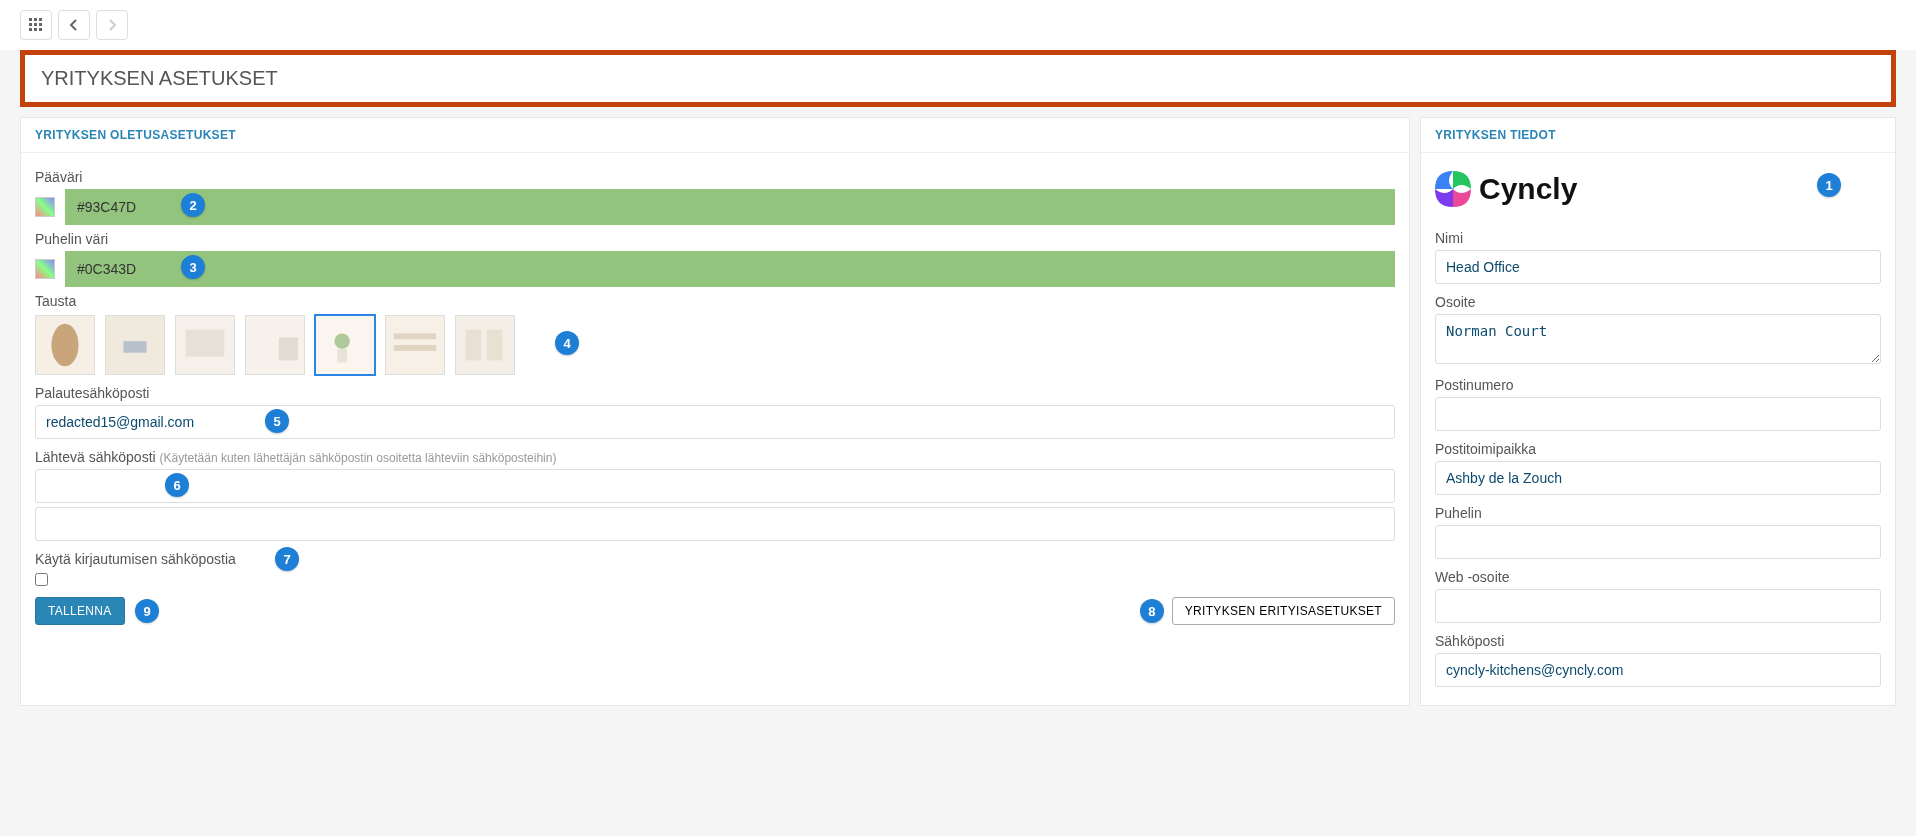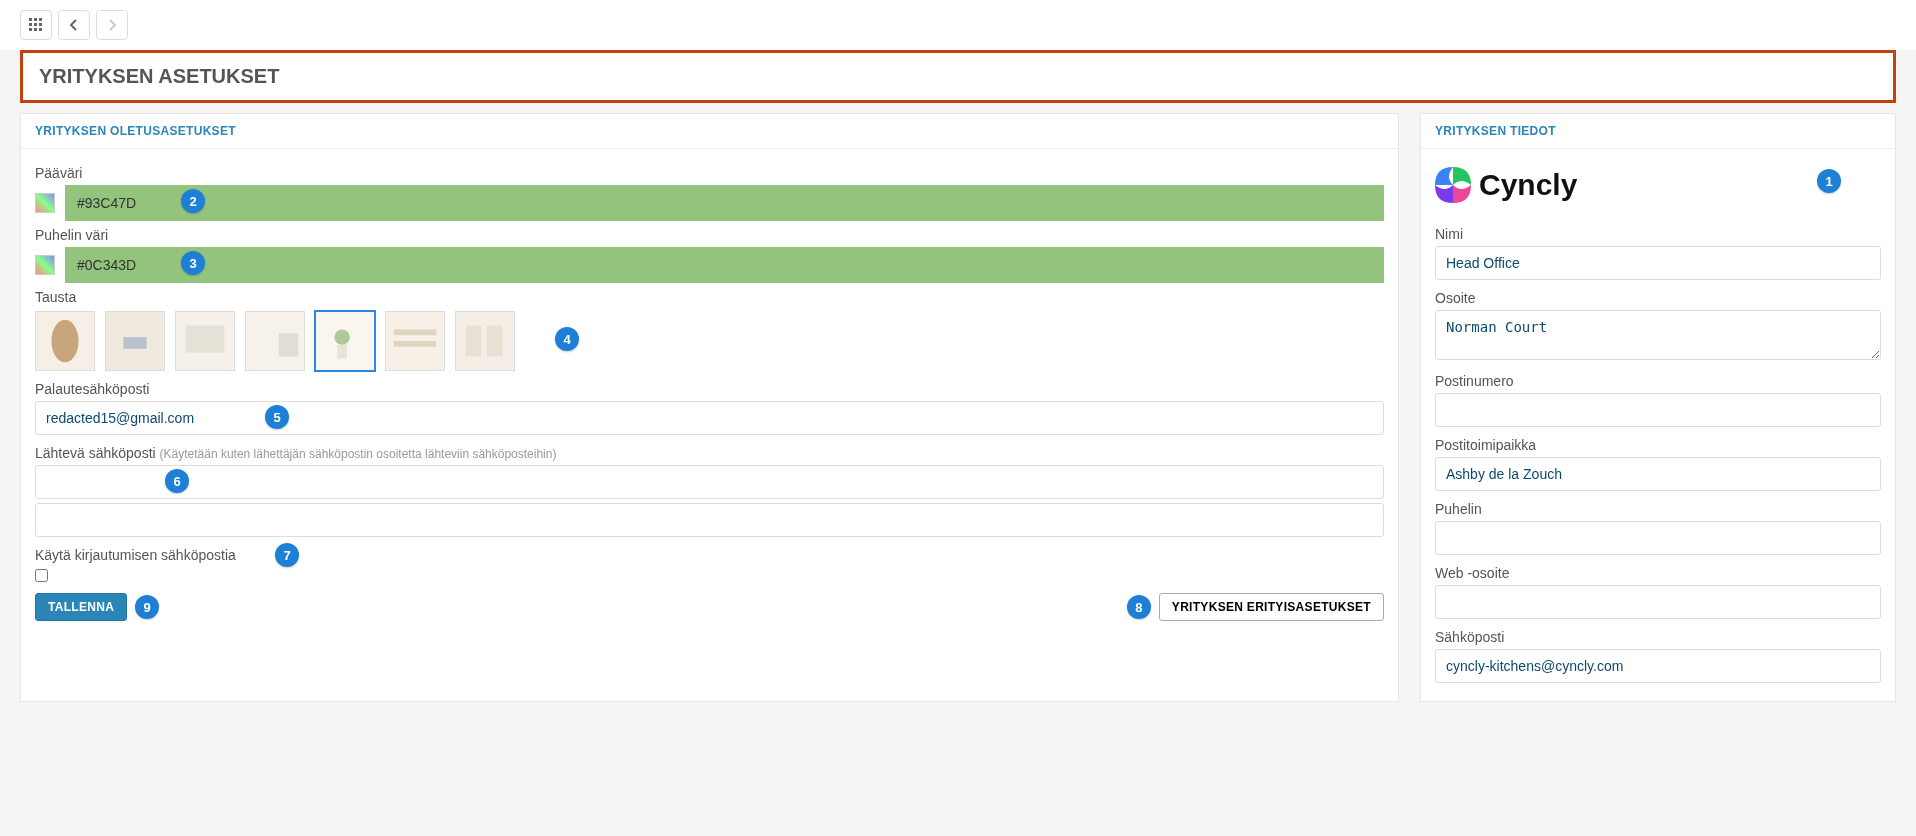--- a/index.html
+++ b/index.html
@@ -26,27 +26,27 @@
     justify-content: center;
     cursor: pointer;
     color: #666;
   }
   .tool-btn.disabled { color: #ccc; cursor: default; }
   .page-title {
     background: #fff;
     margin: 0 20px 10px 20px;
     padding: 12px 16px;
     font-size: 20px;
-    font-weight: 700;
+    font-weight: 400;
     color: #555;
-    border: 3px solid #c2410c;
+    border: 5px solid #c2410c;
   }
   .layout {
     display: flex;
-    gap: 21px;
+    gap: 10px;
     padding: 0 20px 20px 20px;
   }
   .panel {
     background: #fff;
     border: 1px solid #e7e7e7;
   }
   .panel-left { flex: 1; }
   .panel-right { width: 476px; }
   .panel-header {
     padding: 10px 14px;
@@ -111,21 +111,21 @@
   .thumb.selected {
     border:1px solid #2b86e8;
     outline:1px solid #2b86e8;
   }
   .thumb svg { width:100%; height:100%; display:block; }
   .btn {
     border:1px solid #aaa;
     background:#fff;
     padding:6px 12px;
     font-size:12px;
-    font-weight:700;
+    font-weight:400;
     border-radius:3px;
     cursor:pointer;
     letter-spacing:.3px;
   }
   .btn-primary {
     background:#2b86b8;
     color:#fff;
     border-color:#2676a4;
   }
   .actions {

